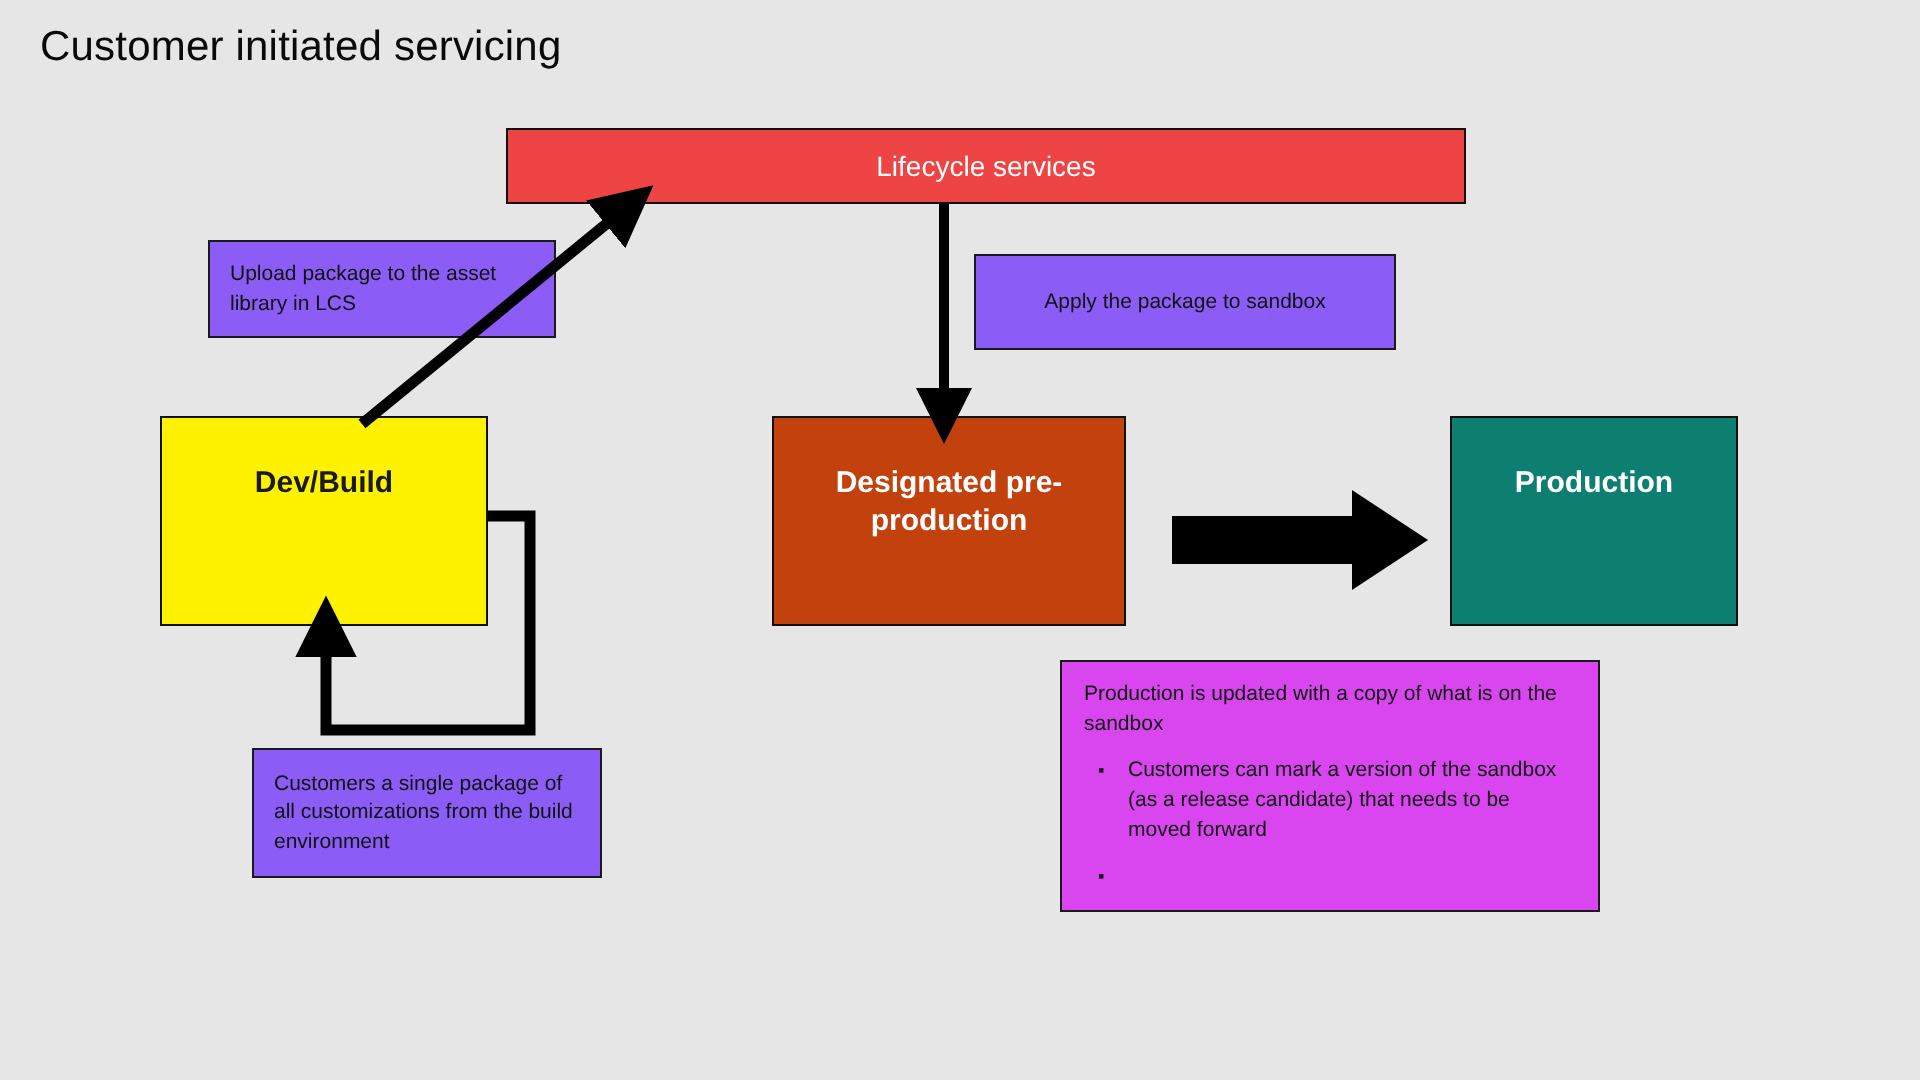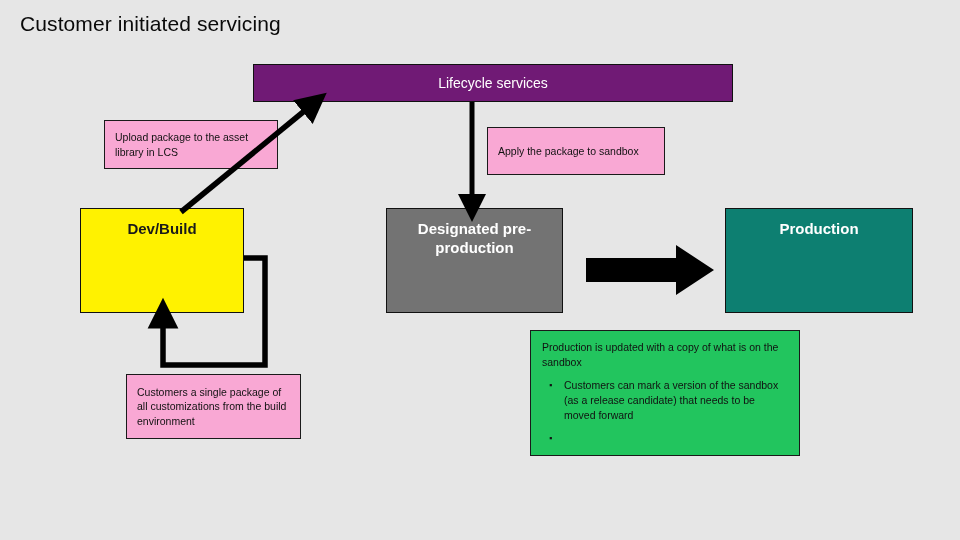--- a/index.html
+++ b/index.html
@@ -29,96 +29,97 @@
     white-space: nowrap;
   }
 
   
   #banner {
     position: absolute;
     left: 253px;
     top: 64px;
     width: 480px;
     height: 38px;
-    background: #701a75;
+    background: #ef4444;
     border: 1.2px solid #111111;
     box-sizing: border-box;
     display: flex;
     align-items: center;
     justify-content: center;
   }
   #banner .banner-label {
     font-size: 14px;
     color: #ffffff;
     font-weight: 400;
   }
 
   
   .note-box {
     position: absolute;
-    background: #f9a8d4;
+    background: #8b5cf6;
     border: 1.2px solid #1a1a1a;
     box-sizing: border-box;
     padding: 8px 10px;
     font-size: 10.5px;
     line-height: 1.35;
     color: #111111;
+    justify-content: center;
   }
   #note-upload {
     left: 104px; top: 120px; width: 174px; height: 49px;
     display: flex; align-items: center;
   }
   #note-apply {
-    left: 487px; top: 127px; width: 178px; height: 48px;
+    left: 487px; top: 127px; width: 211px; height: 48px;
     display: flex; align-items: center;
   }
   #note-generate {
     left: 126px; top: 374px; width: 175px; height: 65px;
     display: flex; align-items: center;
   }
 
   
   .stage-box {
     position: absolute;
     border: 1.2px solid #111111;
     box-sizing: border-box;
     display: flex;
     justify-content: center;
     align-items: flex-start;
-    padding-top: 11px;
+    padding-top: 24px;
   }
   .stage-label {
     font-size: 15px;
     font-weight: bold;
     text-align: center;
     line-height: 1.25;
   }
   #stage-dev {
     left: 80px; top: 208px; width: 164px; height: 105px;
     background: #FFF200;
   }
   #stage-dev .stage-label { color: #1a1a1a; }
 
   #stage-preprod {
     left: 386px; top: 208px; width: 177px; height: 105px;
-    background: #737373;
+    background: #c2410c;
   }
   #stage-preprod .stage-label { color: #ffffff; }
 
   #stage-production {
-    left: 725px; top: 208px; width: 188px; height: 105px;
+    left: 725px; top: 208px; width: 144px; height: 105px;
     background: #0D7F71;
   }
   #stage-production .stage-label { color: #ffffff; }
 
   
   #callout {
     position: absolute;
     left: 530px; top: 330px; width: 270px; height: 126px;
-    background: #22c55e;
+    background: #d946ef;
     border: 1.2px solid #1a1a1a;
     box-sizing: border-box;
     padding: 9px 11px;
     font-size: 10.5px;
     line-height: 1.42;
     color: #111111;
   }
   #callout .lead { margin: 0 0 8px 0; }
   #callout ul {
     margin: 0; padding: 0; list-style: none;

